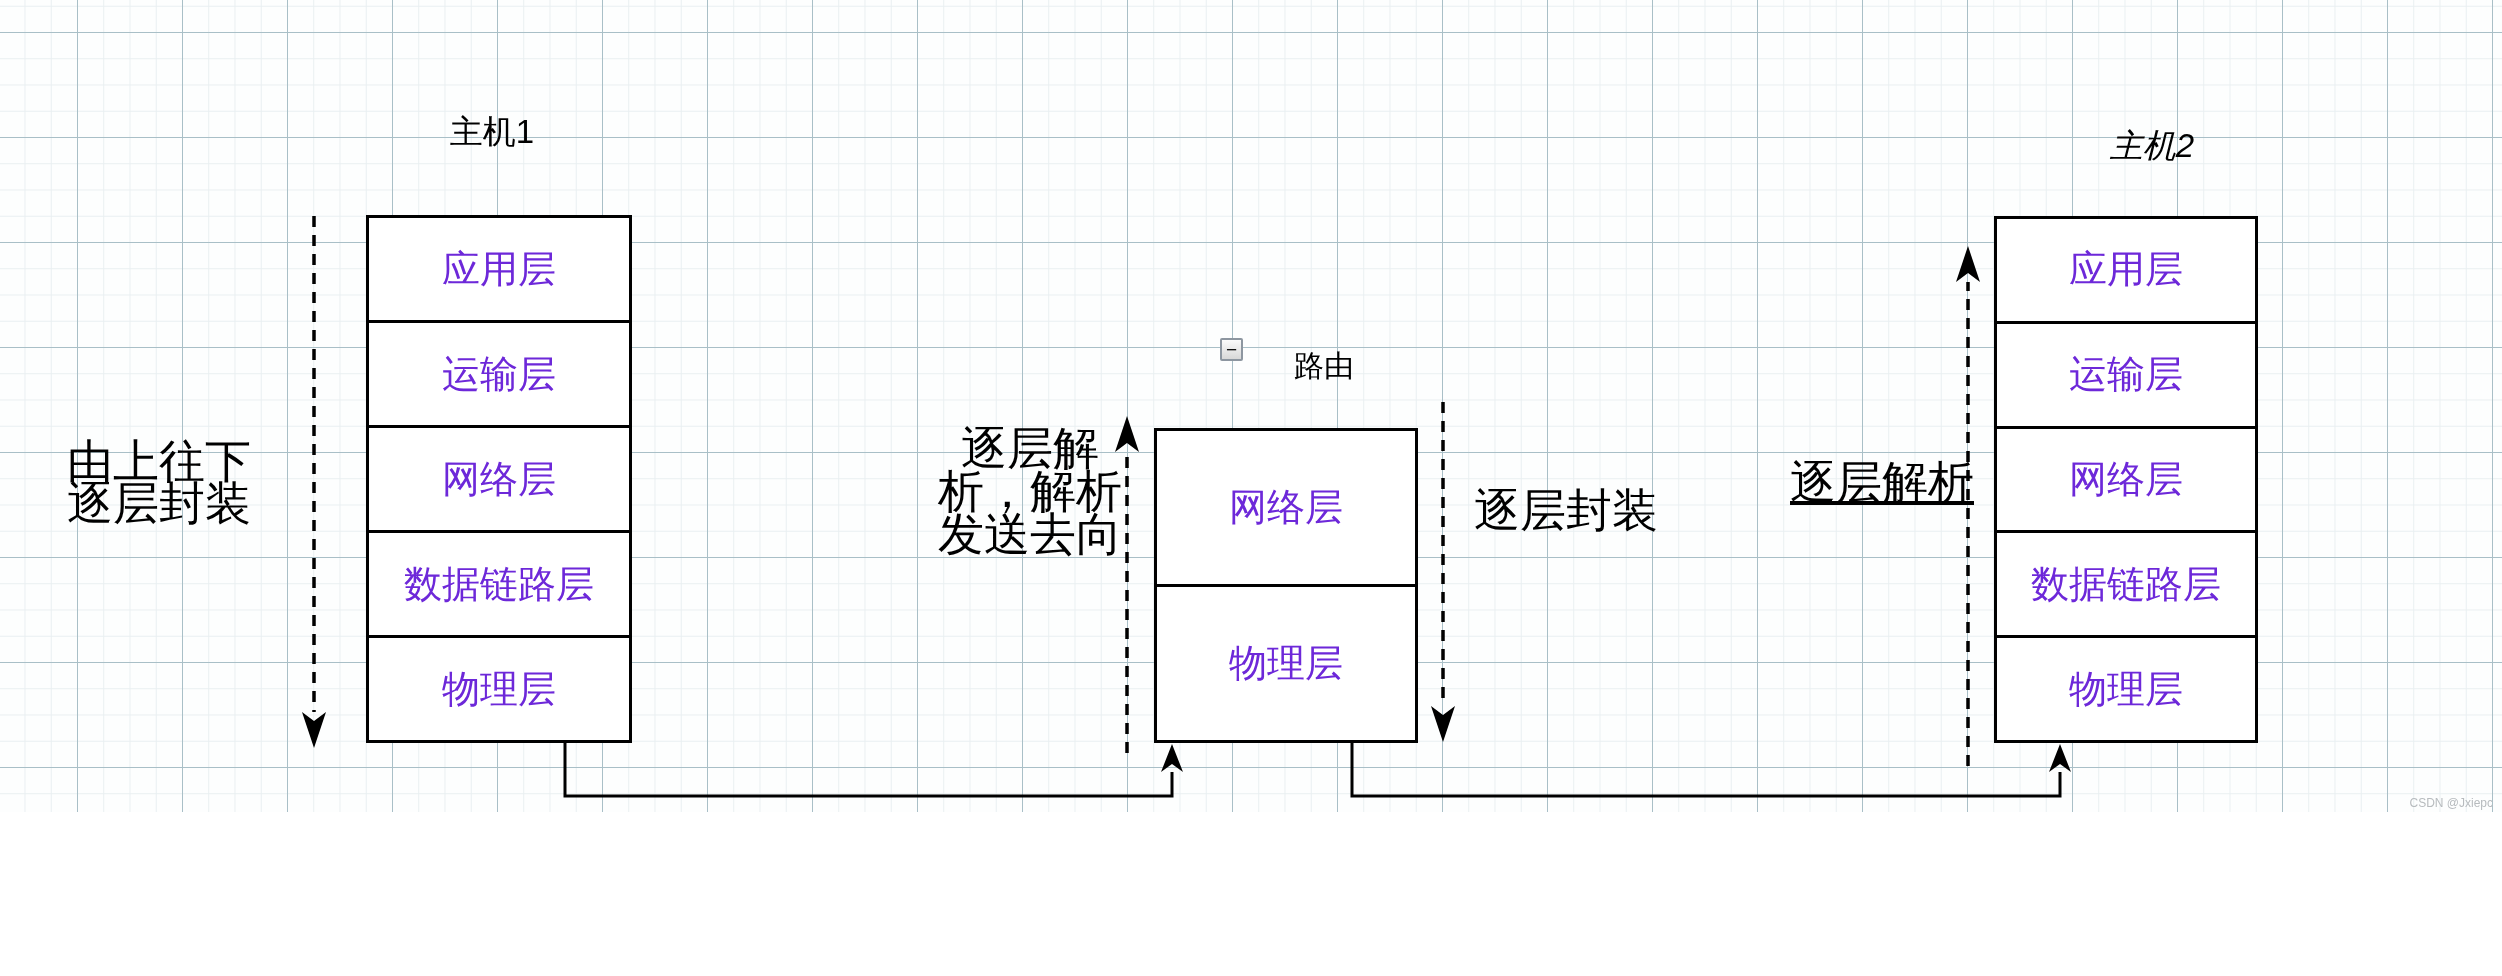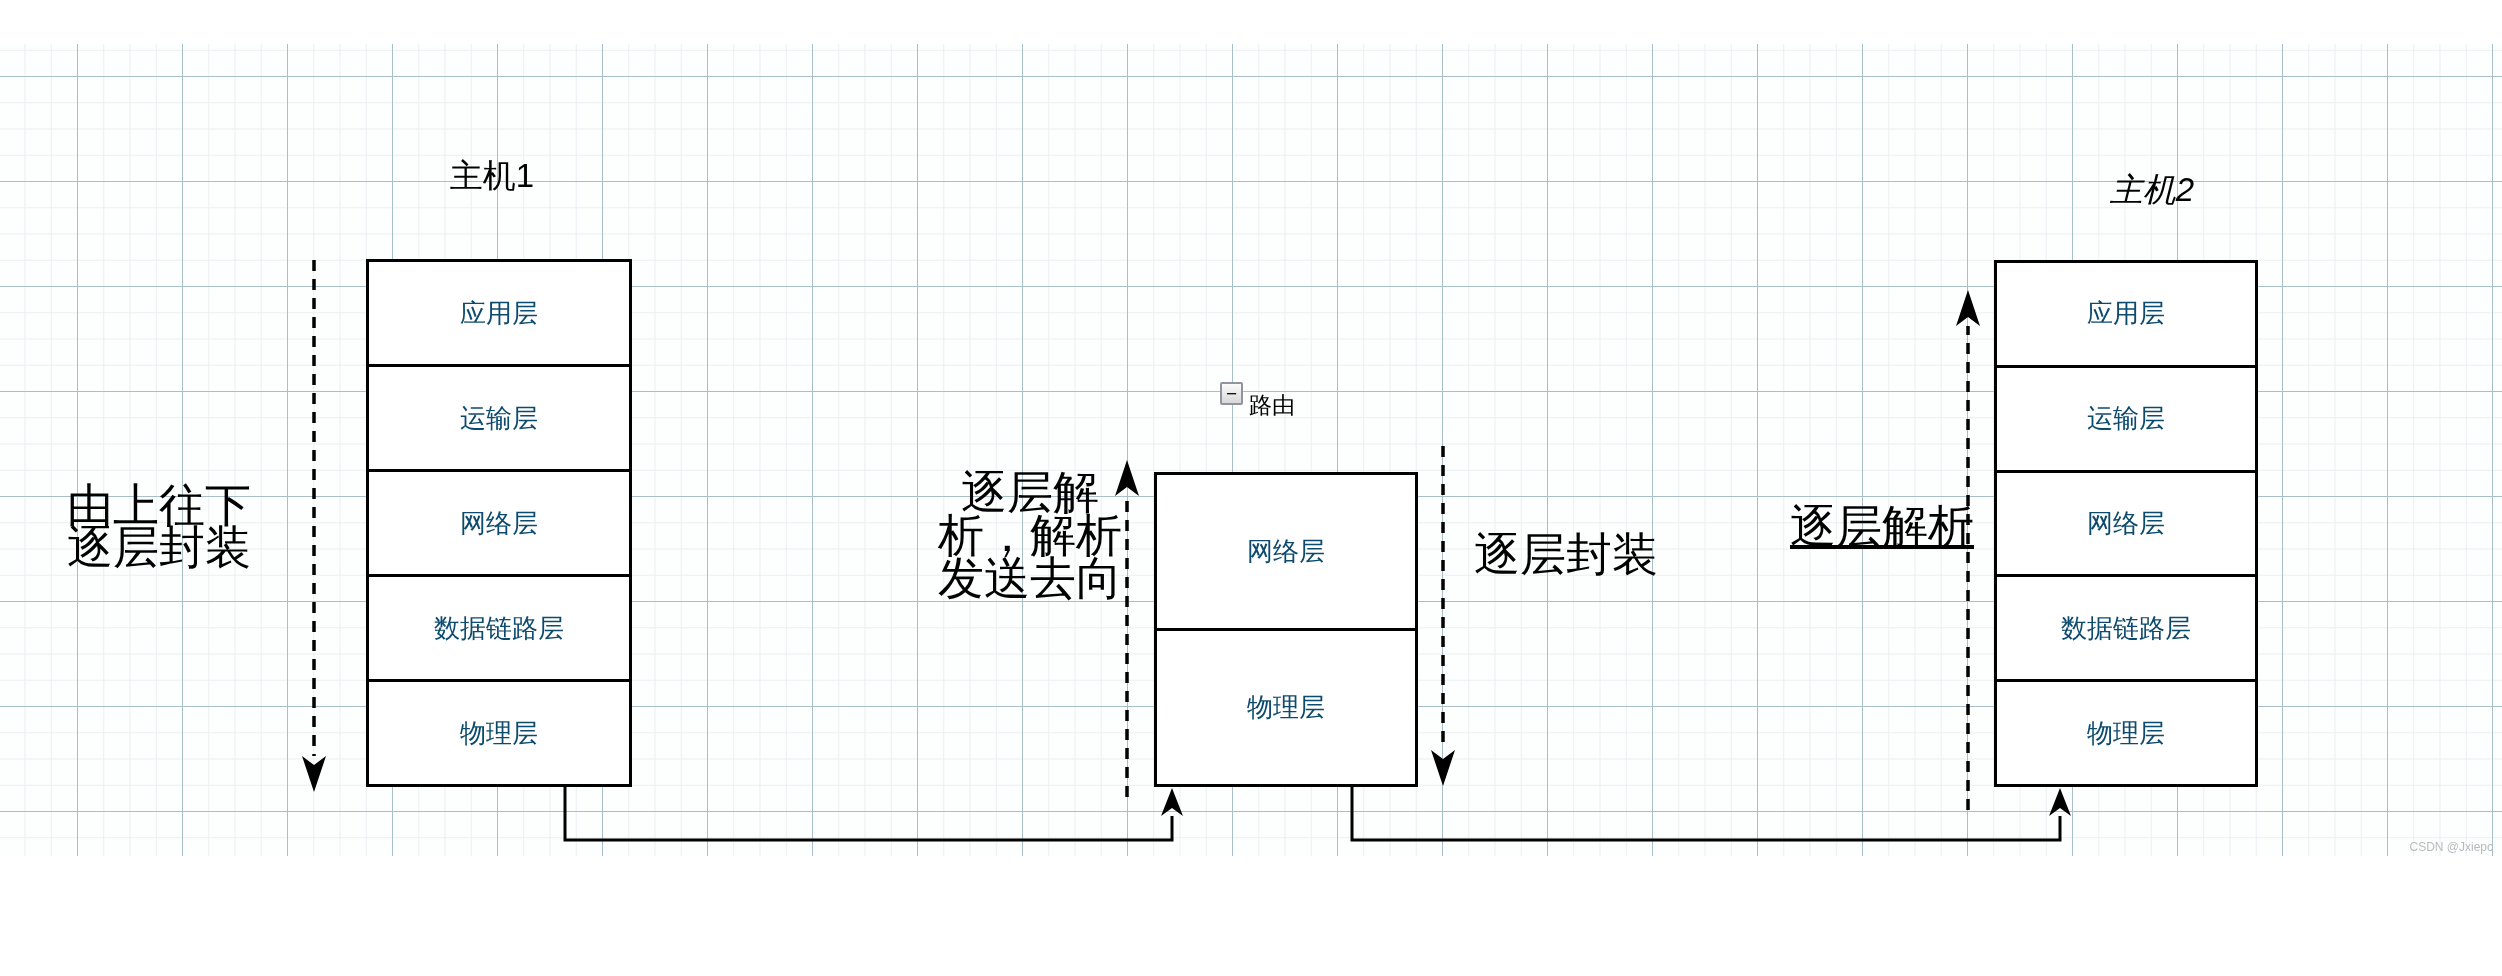--- a/index.html
+++ b/index.html
@@ -13,42 +13,41 @@
     height: 812px;
     overflow: hidden;
     background-color: #fdfefe;
     background-image:
       linear-gradient(to right, #a9bfc7 1px, transparent 1px),
       linear-gradient(to bottom, #a9bfc7 1px, transparent 1px),
       linear-gradient(to right, #e9eff1 1px, transparent 1px),
       linear-gradient(to bottom, #e9eff1 1px, transparent 1px);
     background-size: 105px 105px, 105px 105px, 26.25px 26.25px, 26.25px 26.25px;
     background-position: 77px 0, 0 32px, 77px 0, 0 32px;
-    margin-top: 44px;
   }
   .svg-overlay {
     position: absolute;
     left: 0; top: 0;
     width: 2502px; height: 976px;
   }
   .stack {
     position: absolute;
     display: flex;
     flex-direction: column;
     border: 3px solid #000;
     background: #ffffff;
     box-sizing: border-box;
   }
   .layer-row {
     flex: 1 1 0;
     display: flex;
     align-items: center;
     justify-content: center;
-    font-size: 26px;
-    color: #0c4a6e;
+    font-size: 38px;
+    color: #6d28d9;
     box-sizing: border-box;
   }
   .layer-row + .layer-row { border-top: 3px solid #000; }
   .shape-label {
     position: absolute;
     font-size: 33px;
     color: #000;
     white-space: nowrap;
   }
   .centered { transform: translateX(-50%); }
@@ -141,21 +140,21 @@
 
   <div class="annotation centered" style="left:1030px; top:427px; line-height:43px;">
     <div>逐层解</div>
     <div>析，解析</div>
     <div>发送去向</div>
   </div>
 
   <div class="collapse-btn">
     <span>−</span>
   </div>
-  <div class="shape-label" style="left:1249px; top:346px; font-size:23px;">路由</div>
+  <div class="shape-label" style="left:1294px; top:346px; font-size:30px;">路由</div>
   <div class="stack" style="left:1154px; top:428px; width:264px; height:315px;">
     <div class="layer-row">网络层</div>
     <div class="layer-row">物理层</div>
   </div>
 
   <div class="annotation" style="left:1474px; top:480px;">逐层封装</div>
 
   <div class="annotation" style="left:1790px; top:452px;text-decoration:underline;">逐层解析</div>
 
   <div class="shape-label centered" style="left:2152px; top:124px;font-style:italic;">主机2</div>

